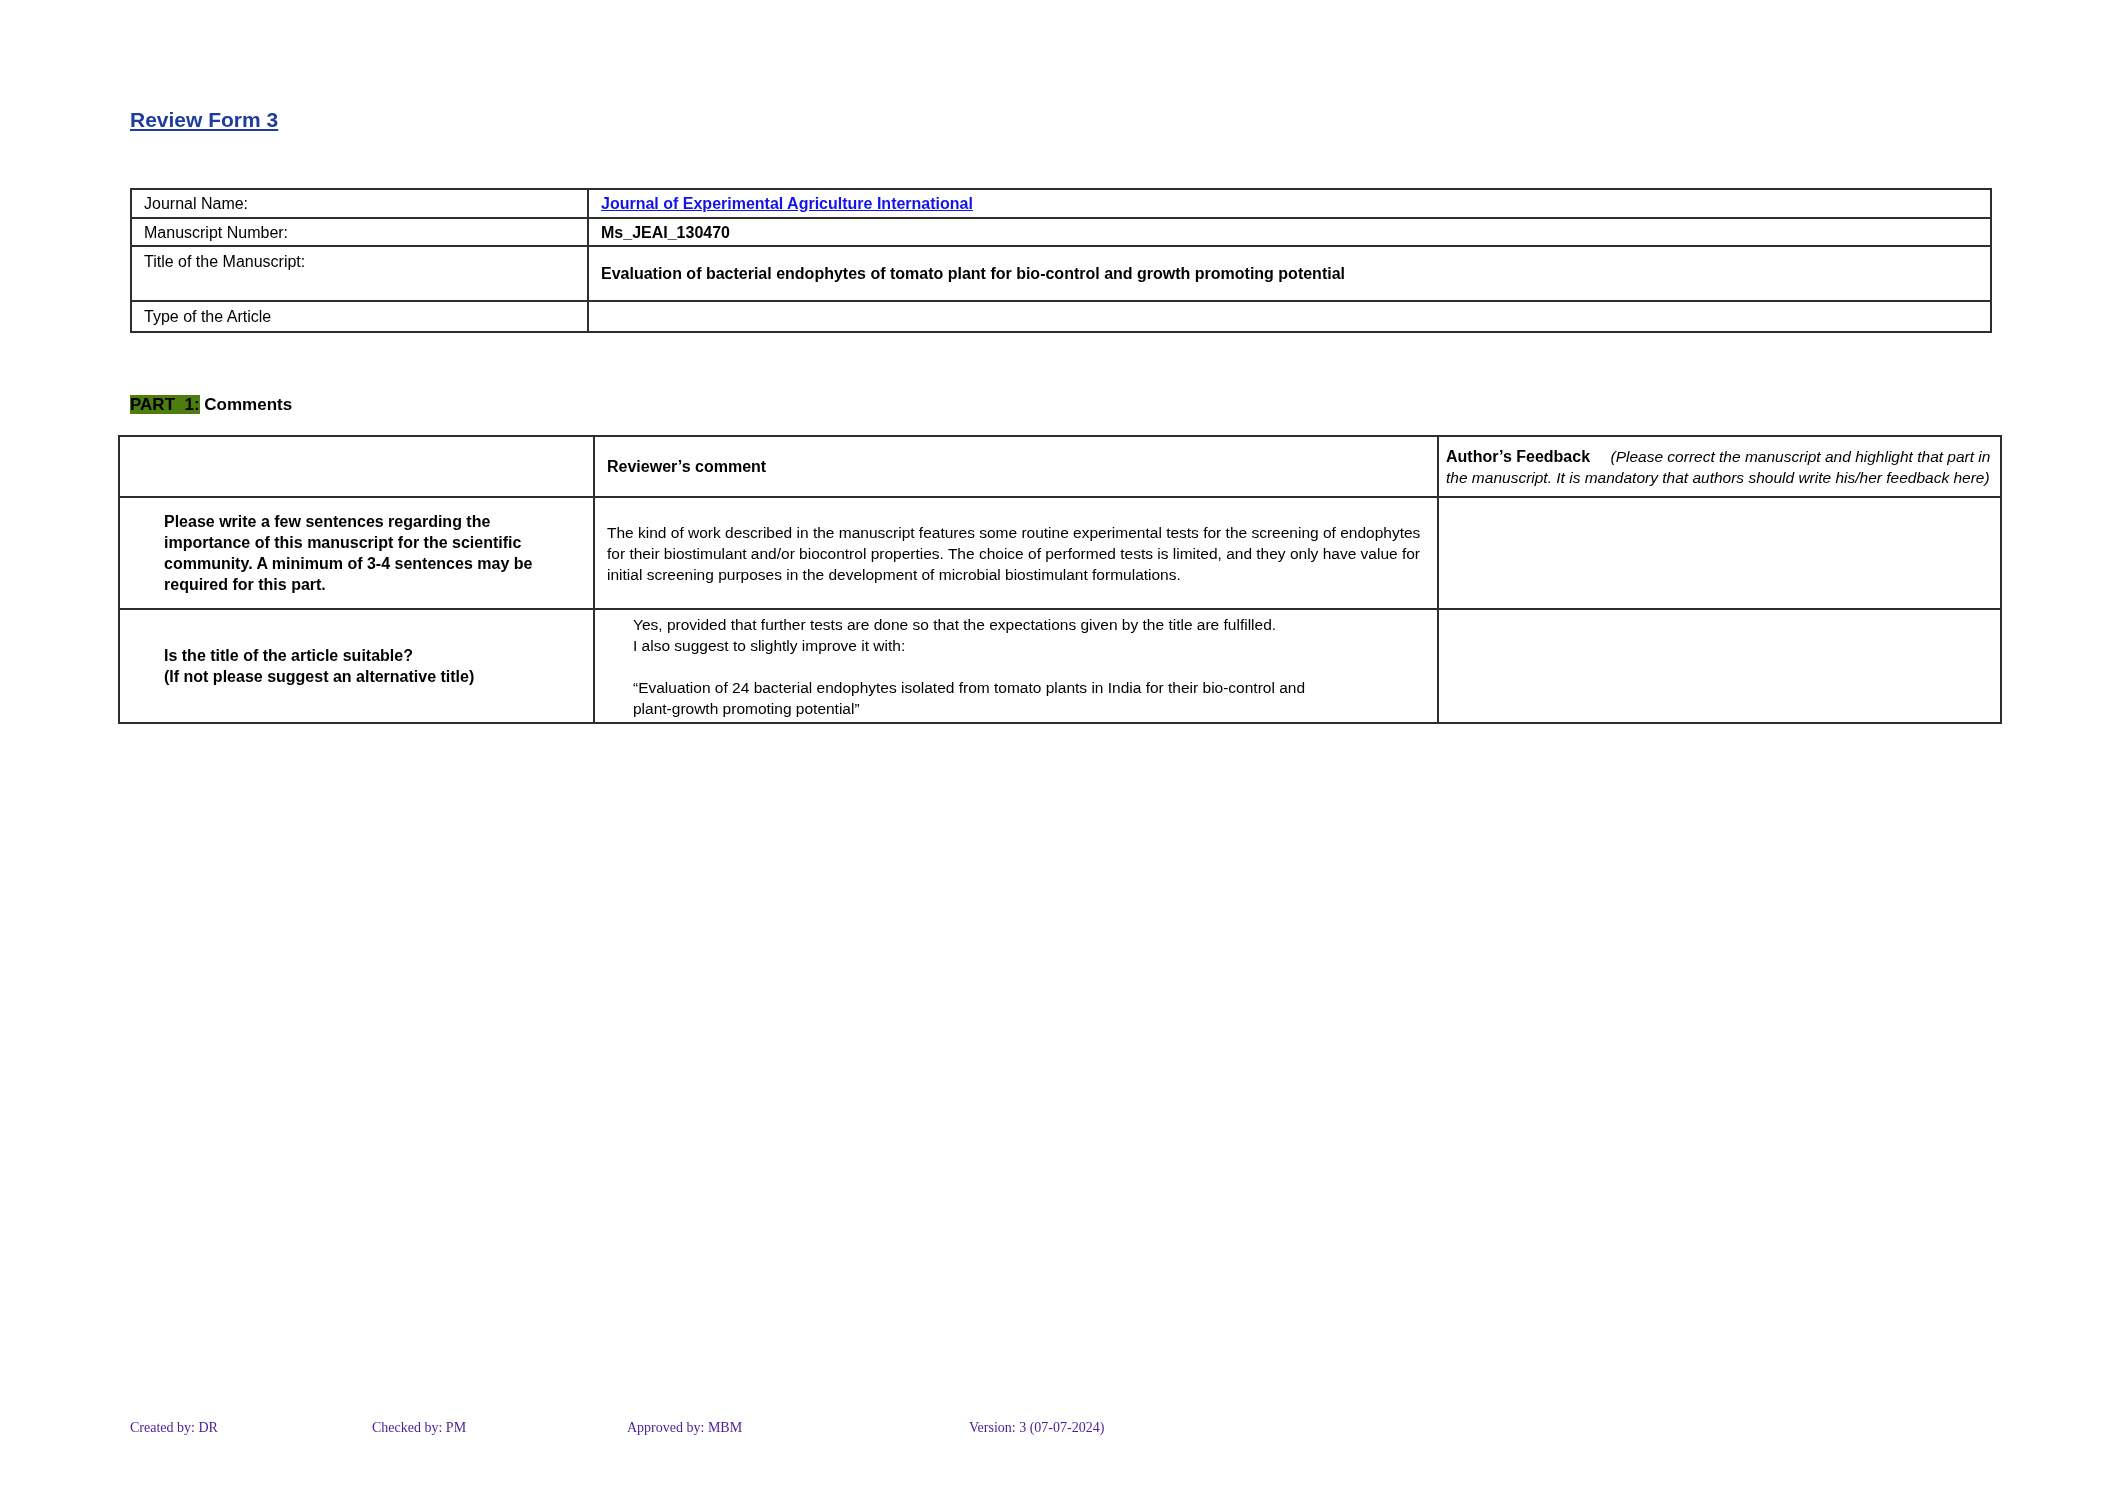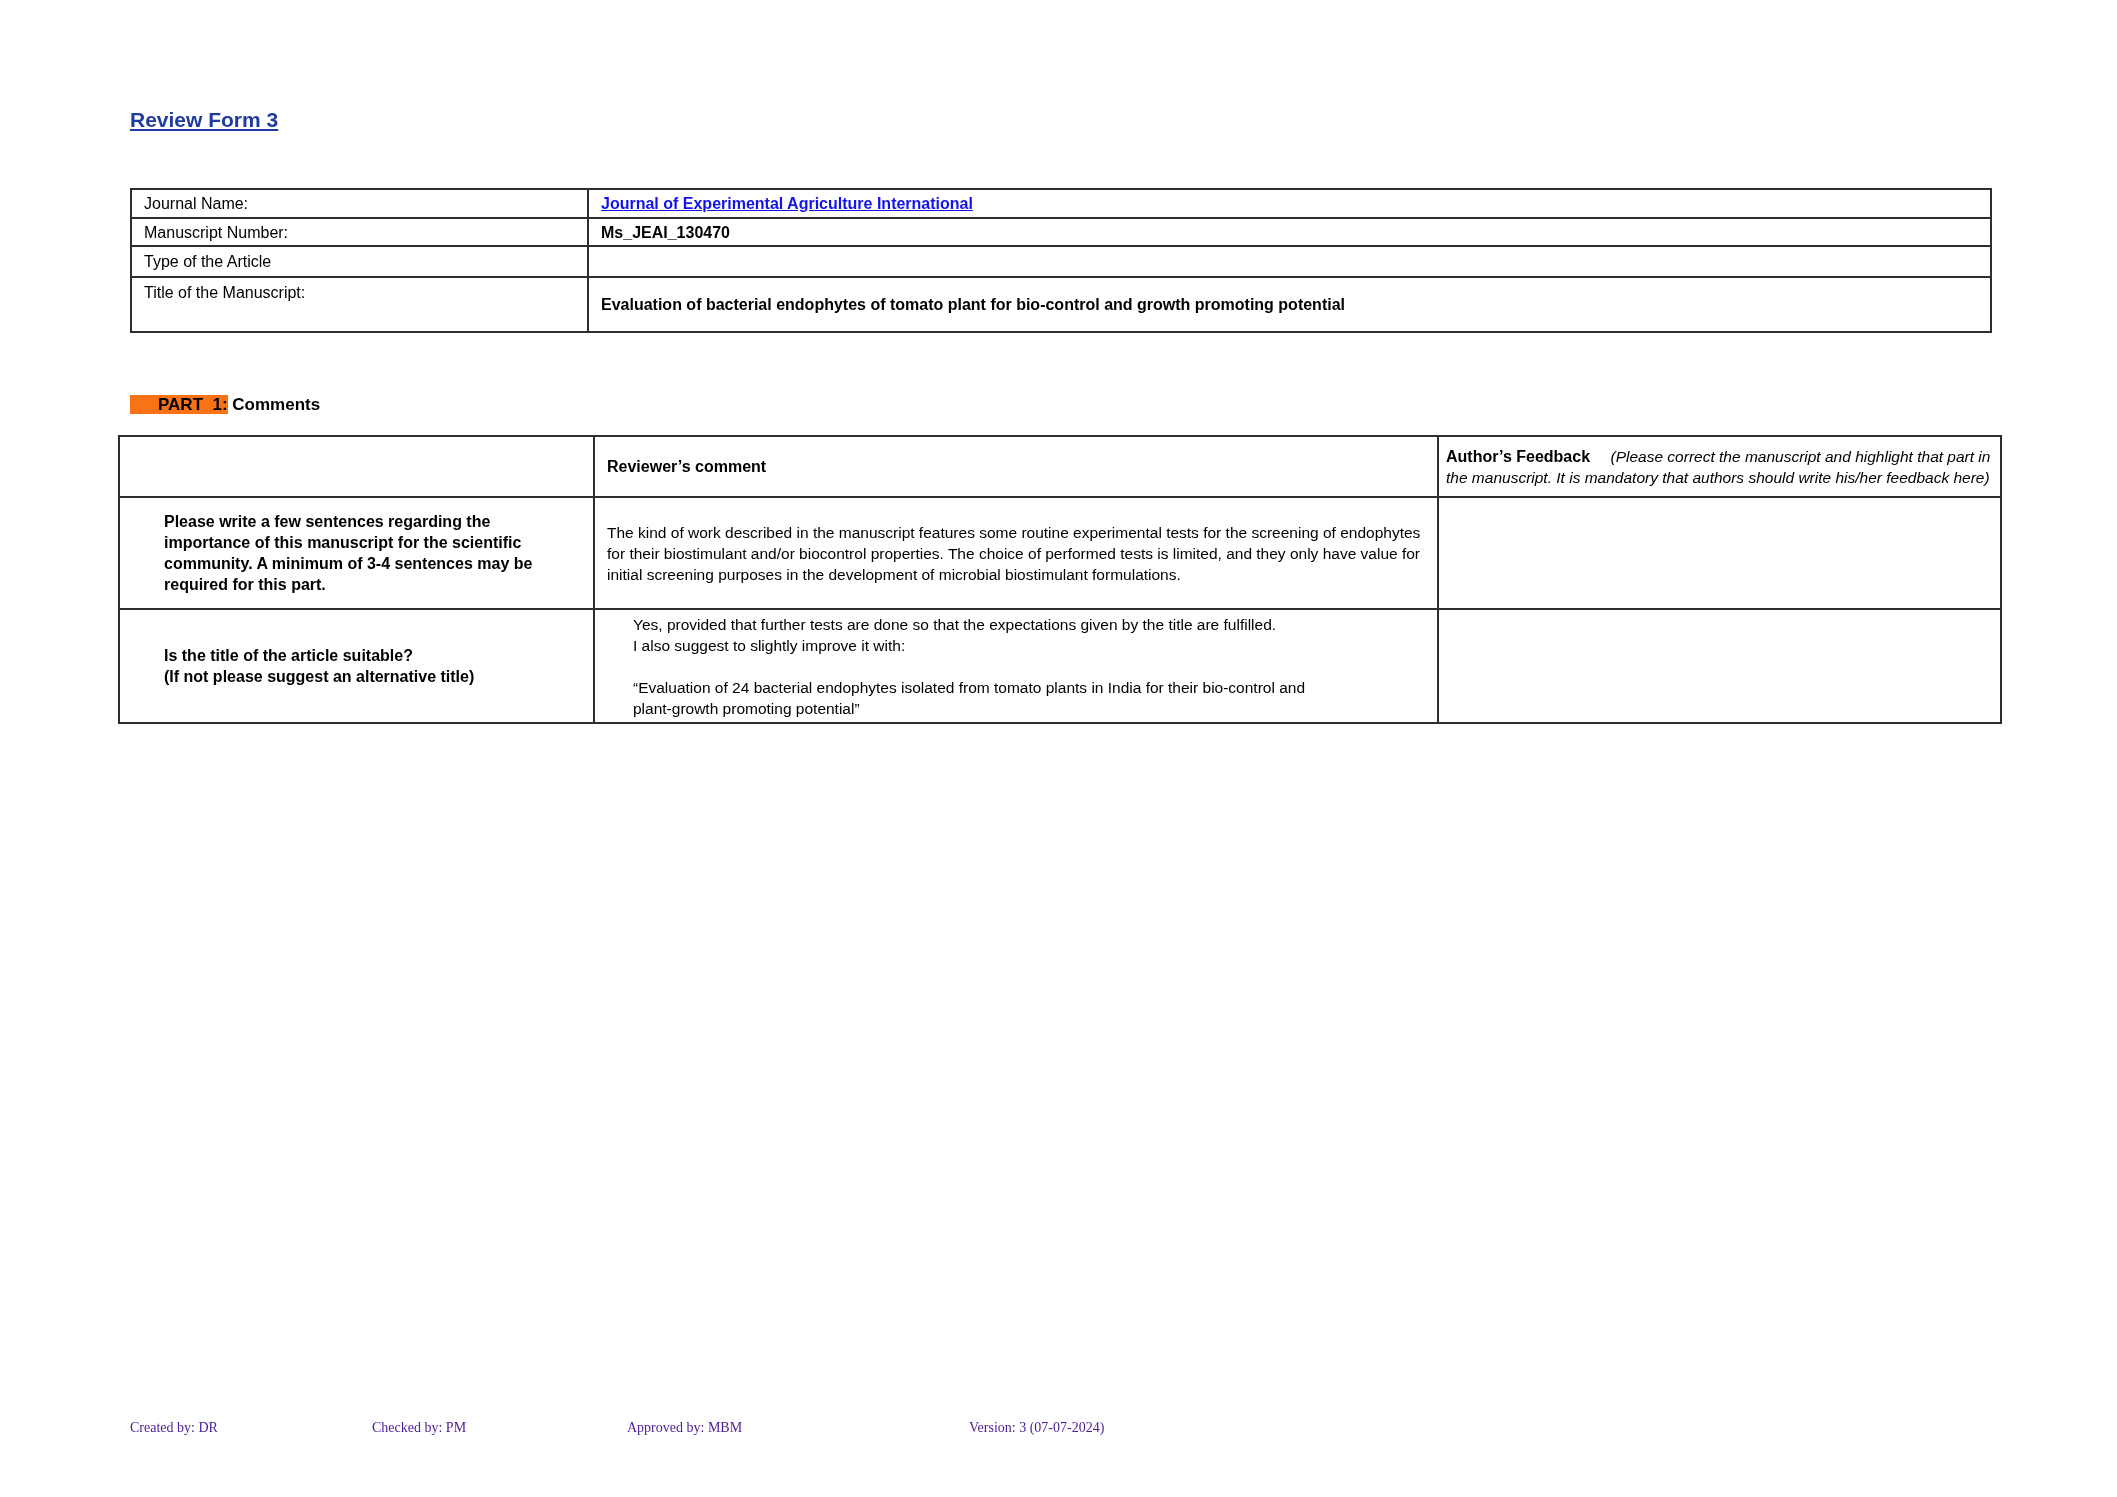--- a/index.html
+++ b/index.html
@@ -57,23 +57,22 @@
   
   .part-heading {
     position: absolute;
     left: 130px;
     top: 394px;
     font-size: 17px;
     font-weight: bold;
     line-height: 22px;
   }
   .part-badge {
-    background: #f97316;
+    background: #4d7c0f;
     white-space: pre;
-    padding-left: 28px;
   }
   .part-title { white-space: pre; }
 
   
   .comments-table {
     position: absolute;
     left: 118px;
     top: 435px;
     width: 1882px;
   }
@@ -129,27 +128,27 @@
       </colgroup>
     <tbody>
         <tr style="height:29px">
       <td class="label-cell">Journal Name:</td>
       <td class="value-cell"><span class="doc-link">Journal of Experimental Agriculture International</span></td>
     </tr>
     <tr style="height:28px">
       <td class="label-cell">Manuscript Number:</td>
       <td class="value-cell">Ms_JEAI_130470</td>
     </tr>
+    <tr style="height:55px">
+      <td class="label-cell va-top">Title of the Manuscript:</td>
+      <td class="value-cell">Evaluation of bacterial endophytes of tomato plant for bio-control and growth promoting potential</td>
+    </tr>
     <tr style="height:31px">
       <td class="label-cell">Type of the Article</td>
       <td class="value-cell"></td>
-    </tr>
-    <tr style="height:55px">
-      <td class="label-cell va-top">Title of the Manuscript:</td>
-      <td class="value-cell">Evaluation of bacterial endophytes of tomato plant for bio-control and growth promoting potential</td>
     </tr>
   </tbody>
     </table>
 
   <div class="part-heading">
     <span class="part-badge">PART  1:</span><span class="part-title"> Comments</span>
   </div>
 
   <table class="grid comments-table">
     <colgroup>

